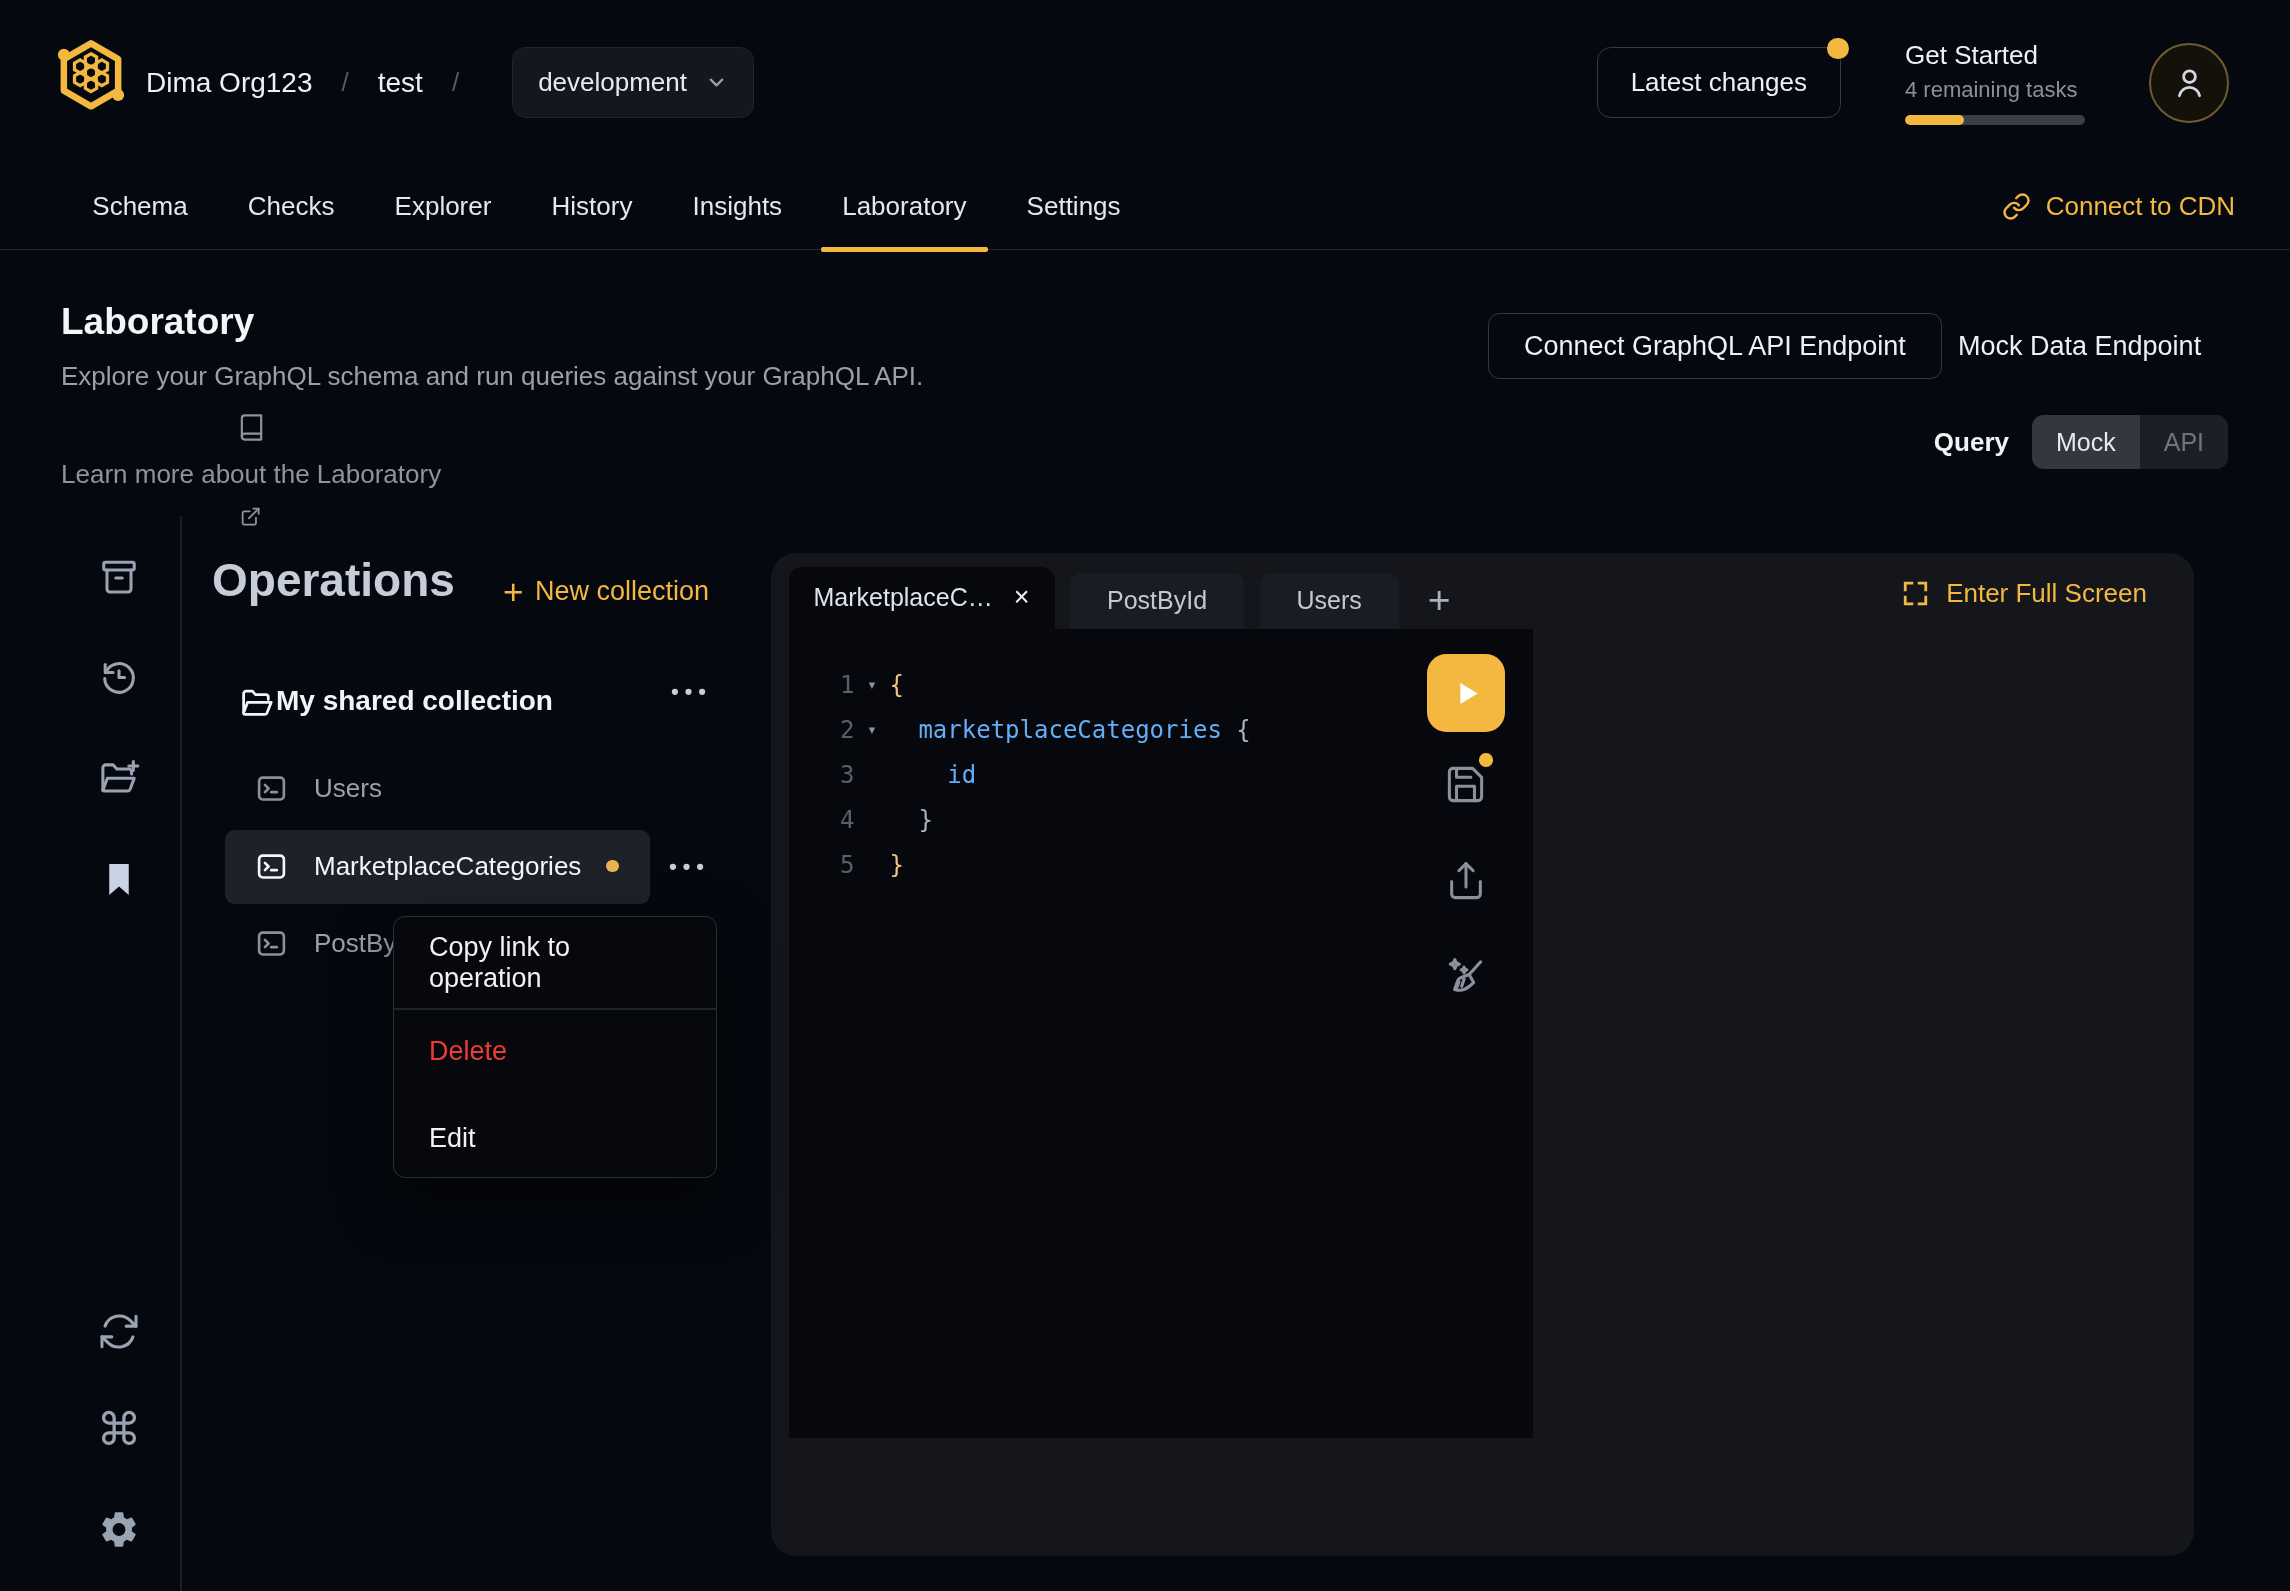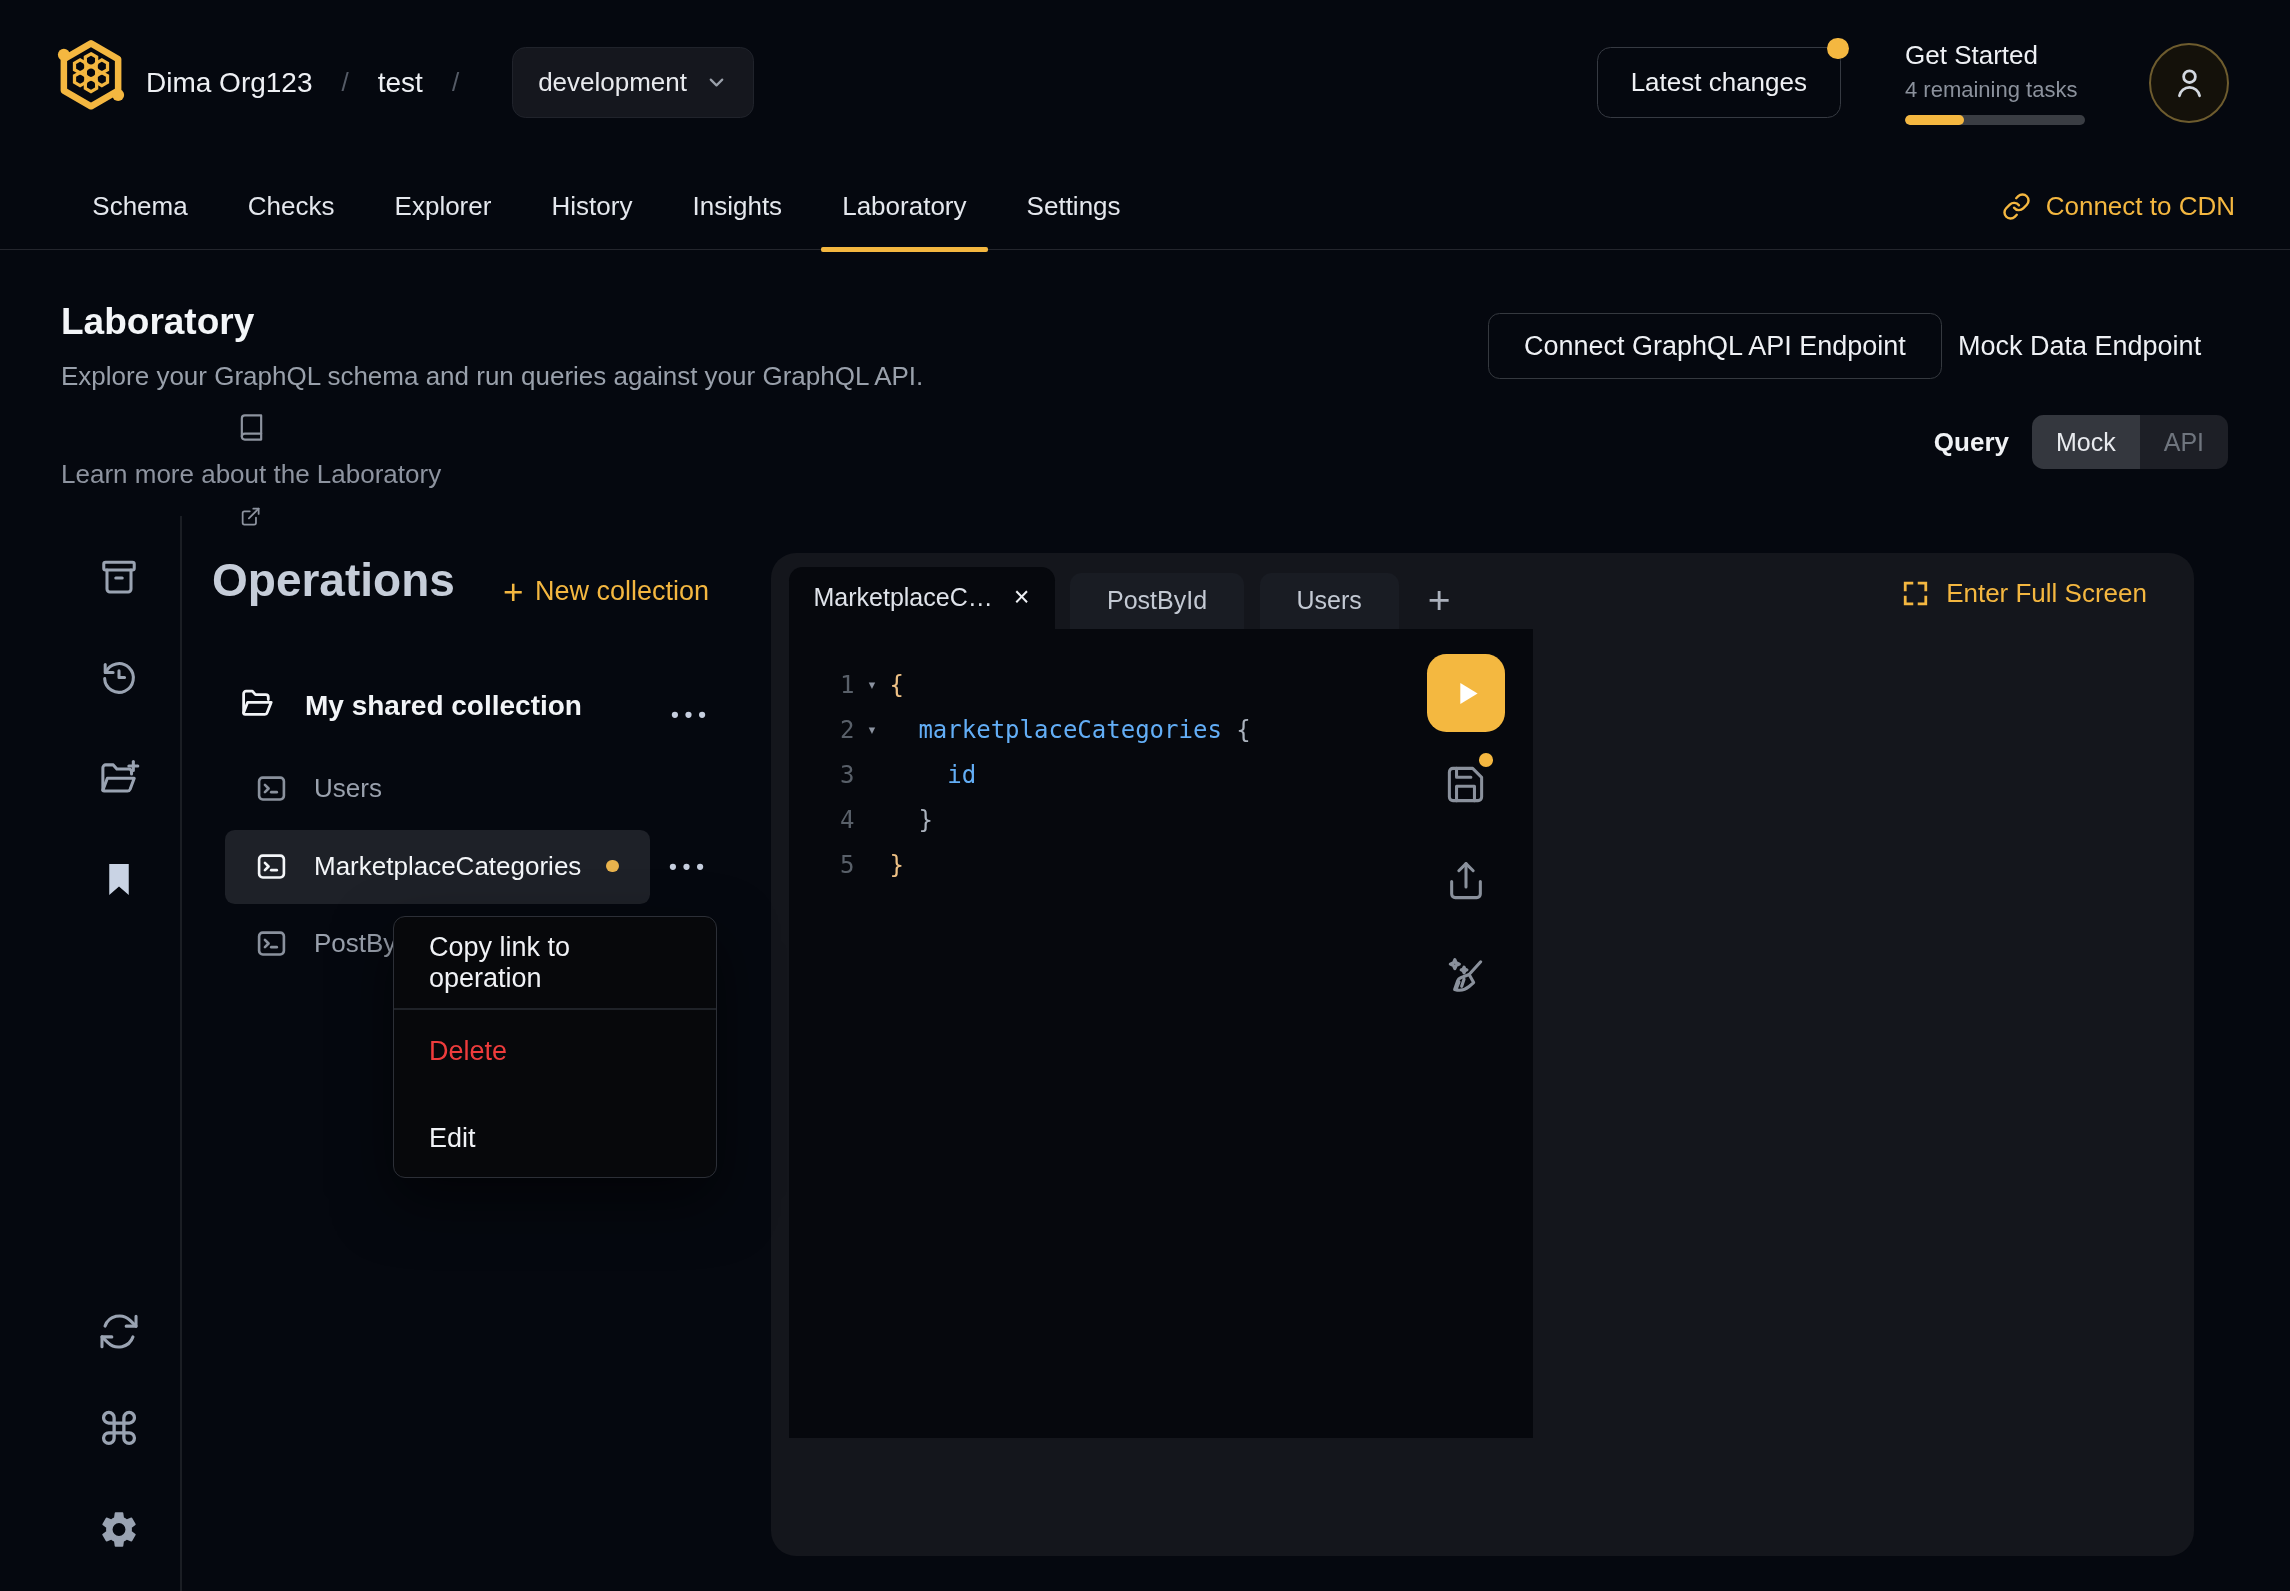--- a/index.html
+++ b/index.html
@@ -59,21 +59,21 @@
   
   .rail-divider { position:absolute; left:180px; top:516px; bottom:0; width:1.9px; background:#1b1e24; }
   .rail-ic { position:absolute; left:119px; transform:translateX(-50%); color:#9aa3b2; cursor:pointer; }
   .cmd-glyph { font-size:45px; color:#9aa3b2; line-height:1; }
 
   
   .ops-title { position:absolute; left:212px; top:553px; font-size:46px; font-weight:700; color:#c6cdd9; }
   .new-coll { position:absolute; left:503px; top:574px; display:flex; align-items:center; gap:11.6px; color:#f4b740; cursor:pointer; }
   .new-coll .plus { font-size:35px; font-weight:400; line-height:1; }
   .new-coll .lab { font-size:27px; font-weight:500; }
-  .coll-head { position:absolute; left:239px; top:685px; display:flex; align-items:flex-end; gap:29px; cursor:pointer; }
+  .coll-head { position:absolute; left:239px; top:685px; display:flex; align-items:flex-start; cursor:pointer; }
   .coll-name { font-size:28px; font-weight:600; color:#f2f4f7; }
   .row-dots { color:#c6cede; }
   .coll-head .row-dots { position:absolute; left:429px; }
   .op-row { position:absolute; display:flex; align-items:center; gap:25px; cursor:pointer; }
   .op-label { font-size:26px; color:#9aa1ad; white-space:nowrap; }
   .sel-bg { position:absolute; left:225px; top:830px; width:425px; height:74px; border-radius:9.7px; background:#1e2128; }
   .op-label.white { color:#f4f6f9; }
   .unsaved-dot { width:12.6px; height:12.6px; border-radius:50%; background:#e9b34d; }
 
   

